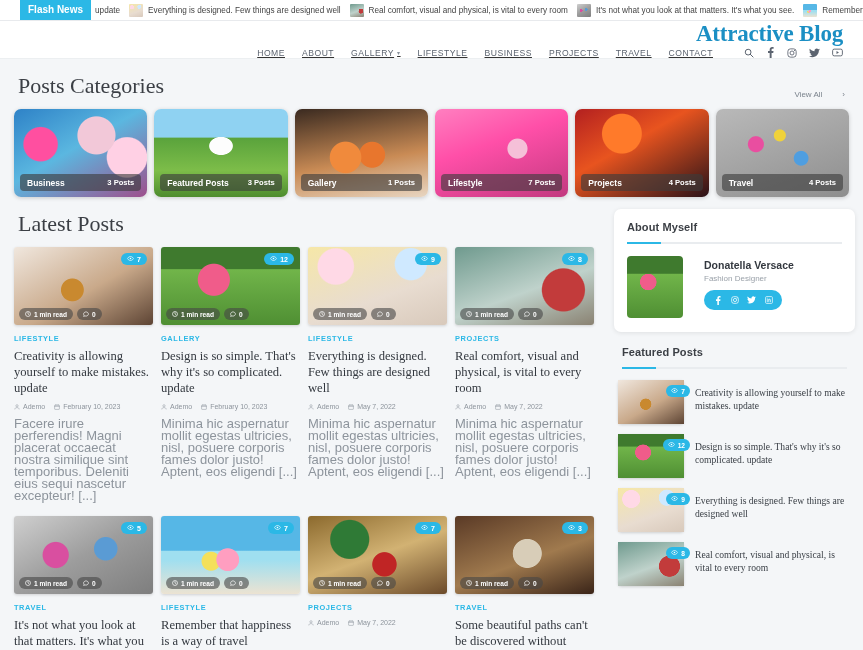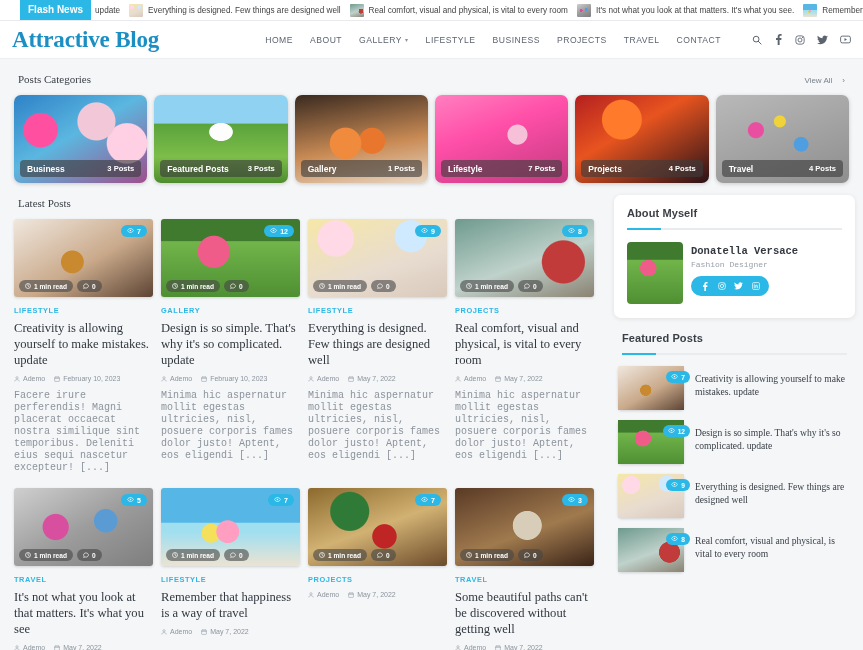--- a/index.html
+++ b/index.html
@@ -45,36 +45,38 @@
     flex: none;
     background-size: cover;
   }
   .ticker-item.first-partial { margin-left: 4px; }
 
   
   .header {
     height: 38px;
     background: #ffffff;
     display: flex;
-    align-items: center;
-    padding: 0 12px;
+    align-items: flex-end;
+    padding: 0 20px;
     border-bottom: 1px solid #eceff1;
+    flex-direction: column;
   }
   .logo {
     font-family: "Liberation Serif", serif;
     font-size: 23px;
     font-weight: bold;
     color: #1b8fc4;
     letter-spacing: -0.2px;
   }
   .nav {
     margin-left: auto;
     display: flex;
     align-items: center;
     gap: 17px;
+    text-decoration: underline;
   }
   .nav-item {
     font-size: 8.6px;
     letter-spacing: 0.5px;
     color: #5c6470;
     text-transform: uppercase;
     display: flex; align-items: center; gap: 3px;
     cursor: pointer;
   }
   .caret { font-size: 6px; color: #8a939e; }
@@ -82,28 +84,28 @@
   .nav-icons svg { display: block; }
 
   
   .page { padding: 0 14px; }
   .sec-head {
     display: flex; align-items: flex-end;
     padding: 14px 4px 10px 4px;
   }
   .sec-title {
     font-family: "Liberation Serif", serif;
-    font-size: 11px;
+    font-size: 22px;
     color: #3b3f45;
   }
   .view-all {
     margin-left: auto;
     font-size: 8px;
     color: #7b838d;
-    display: flex; align-items: center; gap: 10px;
+    display: flex; align-items: center; gap: 20px;
     cursor: pointer;
   }
 
   
   .cats { display: flex; gap: 7px; }
   .cat {
     position: relative;
     flex: 1;
     height: 88px;
     border-radius: 7px;
@@ -180,24 +182,23 @@
     cursor: pointer;
   }
   .post-meta {
     margin-top: 7px;
     display: flex; align-items: center; gap: 9px;
     font-size: 7px; color: #8d949c;
   }
   .post-meta span { display: flex; align-items: center; gap: 3px; }
   .excerpt {
     margin-top: 8px;
-    font-size: 10px;
+    font-size: 13px;
     line-height: 12px;
     color: #8d949c;
-    font-family: Liberation Mono, monospace;
   }
   .row2 { margin-top: 14px; }
 
   
   .widget {
     background: #fff;
     border-radius: 7px;
     box-shadow: 0 1px 5px rgba(0,0,0,.09);
     padding: 12px 13px 14px 13px;
   }
@@ -212,21 +213,21 @@
     height: 2px;
     background: #e9ecef;
     position: relative;
   }
   .w-rule::before {
     content: "";
     position: absolute; left: 0; top: 0;
     width: 34px; height: 2px;
     background: #2bb8e6;
   }
-  .about-row { display: flex; gap: 8px; margin-top: 12px; font-family: Liberation Mono, monospace; }
+  .about-row { display: flex; gap: 21px; margin-top: 12px; }
   .about-ava {
     width: 56px; height: 62px;
     border-radius: 4px;
     flex: none;
     overflow: hidden;
     position: relative;
   }
   .about-ava .bg { position: absolute; inset: 0; }
   .about-name { font-size: 10.5px; font-weight: bold; color: #33383f; margin-top: 3px; }
   .about-role { font-size: 8px; color: #9aa1a9; margin-top: 3px; }

